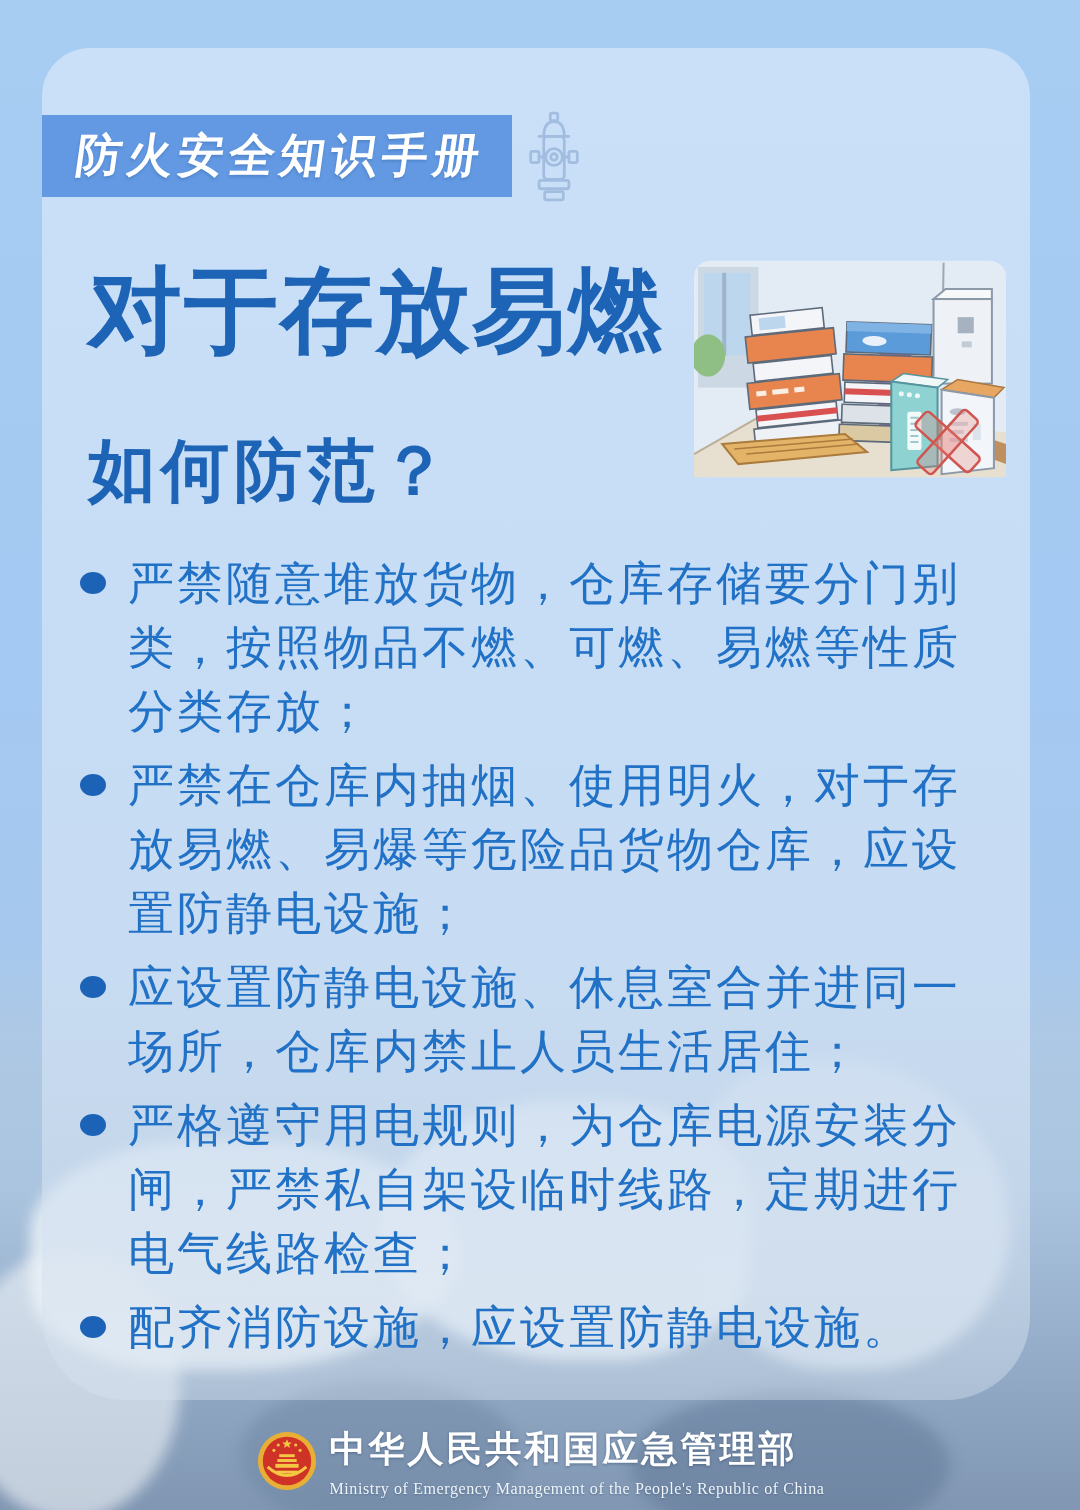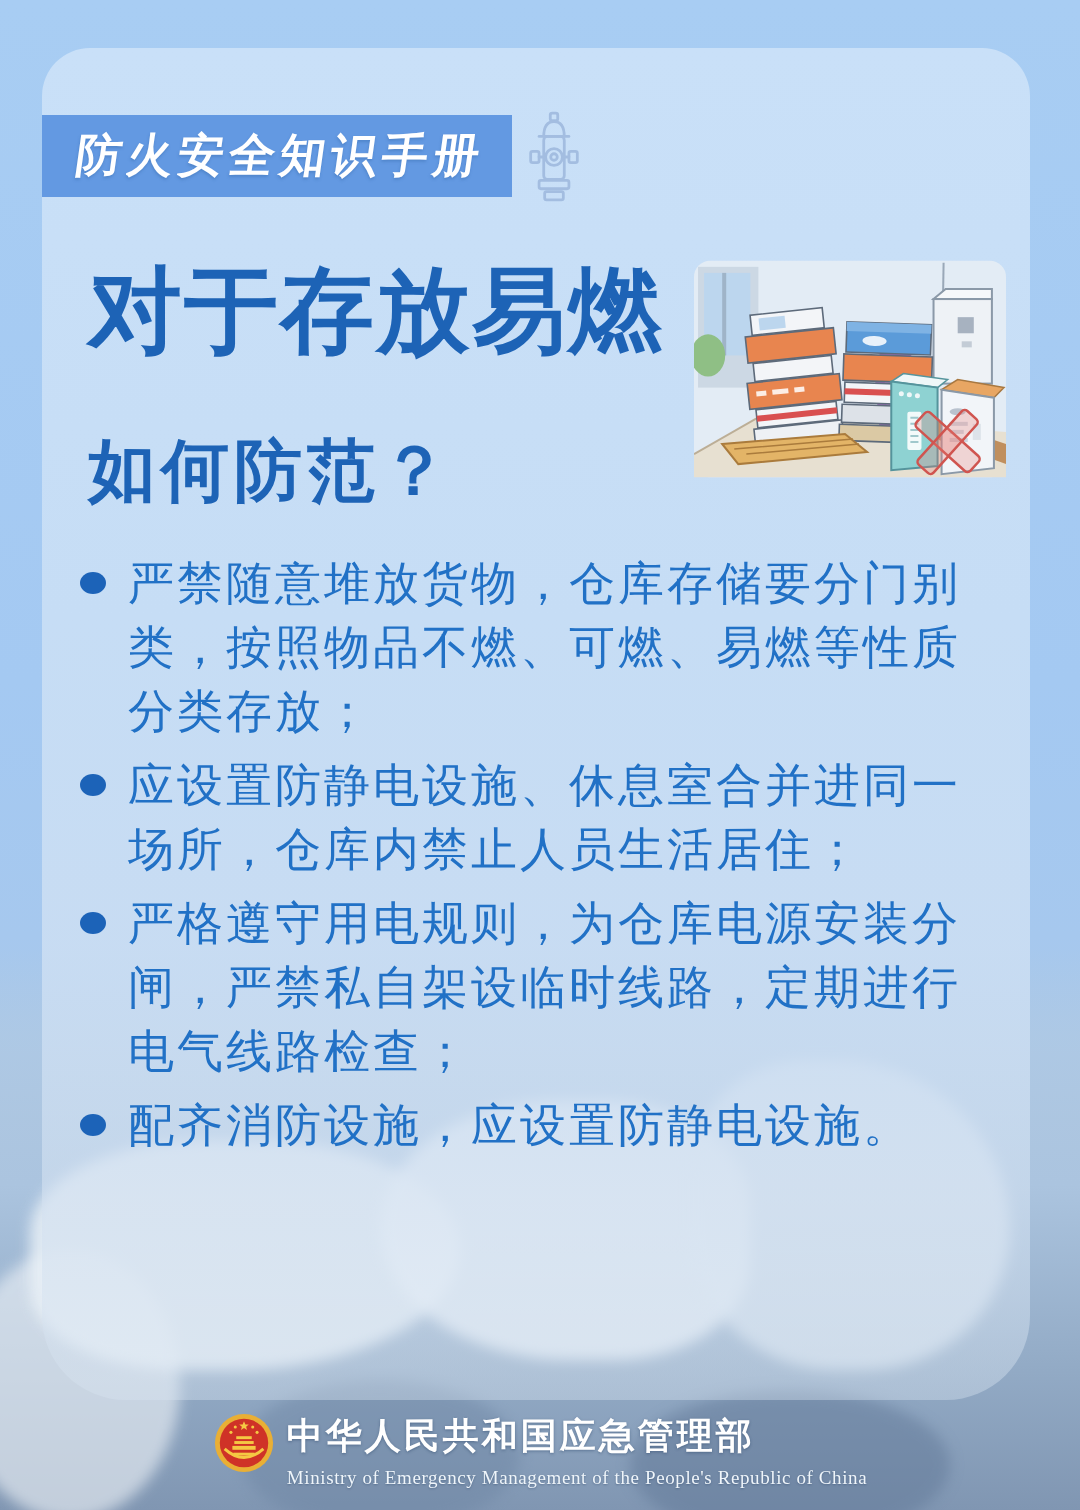--- a/index.html
+++ b/index.html
@@ -41,25 +41,25 @@
 
   
   .bullets{position:absolute;left:38px;top:503px;width:898px;margin:0;padding:0;list-style:none;}
   .bullets li{display:flex;margin:0 0 10px 0;}
   .dot{flex:none;width:26px;height:22px;border-radius:50%;background:#1c63b8;margin:21px 22px 0 0;}
   .btext{flex:1;font-size:46px;line-height:64px;font-weight:400;color:#2171c6;
          letter-spacing:3px;max-width:840px;}
 
   
   .footer{position:absolute;left:0;top:1412px;width:1080px;height:98px;
-          display:flex;justify-content:center;gap:12px;}
+          display:flex;align-items:center;justify-content:center;gap:12px;}
   .footer-txt{display:flex;flex-direction:column;}
   .f-cn{color:#ffffff;font-size:36px;font-weight:bold;letter-spacing:3px;
         text-shadow:0 1px 3px rgba(35,62,97,0.45);white-space:nowrap;}
-  .f-en{color:#eff5fa;font-size:19px;font-family:"Liberation Serif",serif;letter-spacing:.6px;
+  .f-en{color:#eff5fa;font-size:16px;font-family:"Liberation Serif",serif;letter-spacing:.6px;
         margin-top:6px;text-shadow:0 1px 2px rgba(35,62,97,0.4);white-space:nowrap;}
 </style>
 </head>
 <body>
 
 <div class="page">
 
   <div class="photo-bg">
     <div class="tarp t4"></div>
     <div class="tarp t1"></div>
@@ -163,20 +163,24 @@
       <g transform="translate(252,180) rotate(-3)">
         <rect x="-36" y="-10" width="72" height="20" rx="4" transform="rotate(45)" fill="rgba(233,124,120,0.28)" stroke="#d05550" stroke-width="2.5"></rect>
         <rect x="-36" y="-10" width="72" height="20" rx="4" transform="rotate(-45)" fill="rgba(233,124,120,0.28)" stroke="#d05550" stroke-width="2.5"></rect>
       </g>
     </svg>
 
     <ul class="bullets">
       <li>
         <span class="dot"></span>
         <span class="btext">严禁随意堆放货物，仓库存储要分门别类，按照物品不燃、可燃、易燃等性质分类存放；</span>
+      </li>
+      <li>
+        <span class="dot"></span>
+        <span class="btext">严禁在仓库内抽烟、使用明火，对于存放易燃、易爆等危险品货物仓库，应设置防静电设施；</span>
       </li>
       <li>
         <span class="dot"></span>
         <span class="btext">应设置防静电设施、休息室合并进同一场所，仓库内禁止人员生活居住；</span>
       </li>
       <li>
         <span class="dot"></span>
         <span class="btext">严格遵守用电规则，为仓库电源安装分闸，严禁私自架设临时线路，定期进行电气线路检查；</span>
       </li>
       <li>

